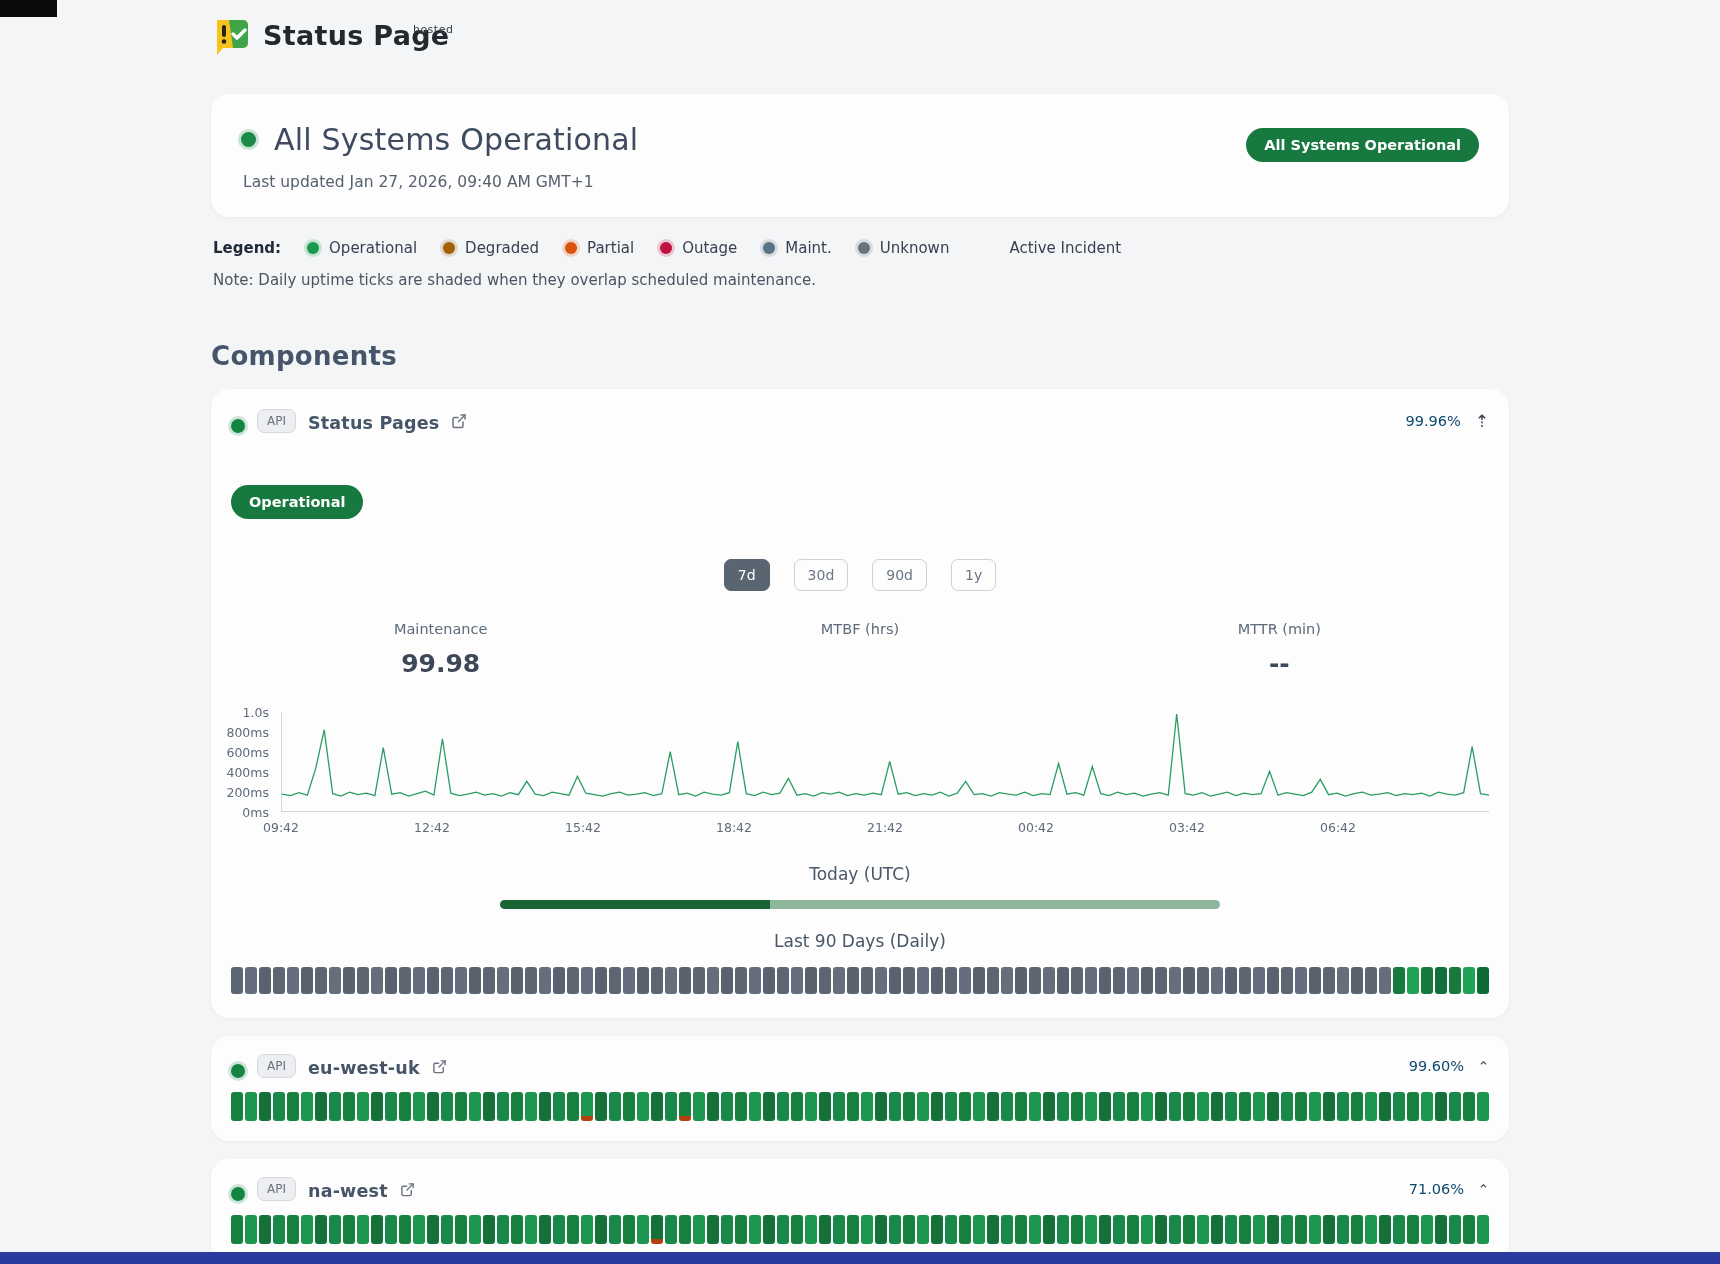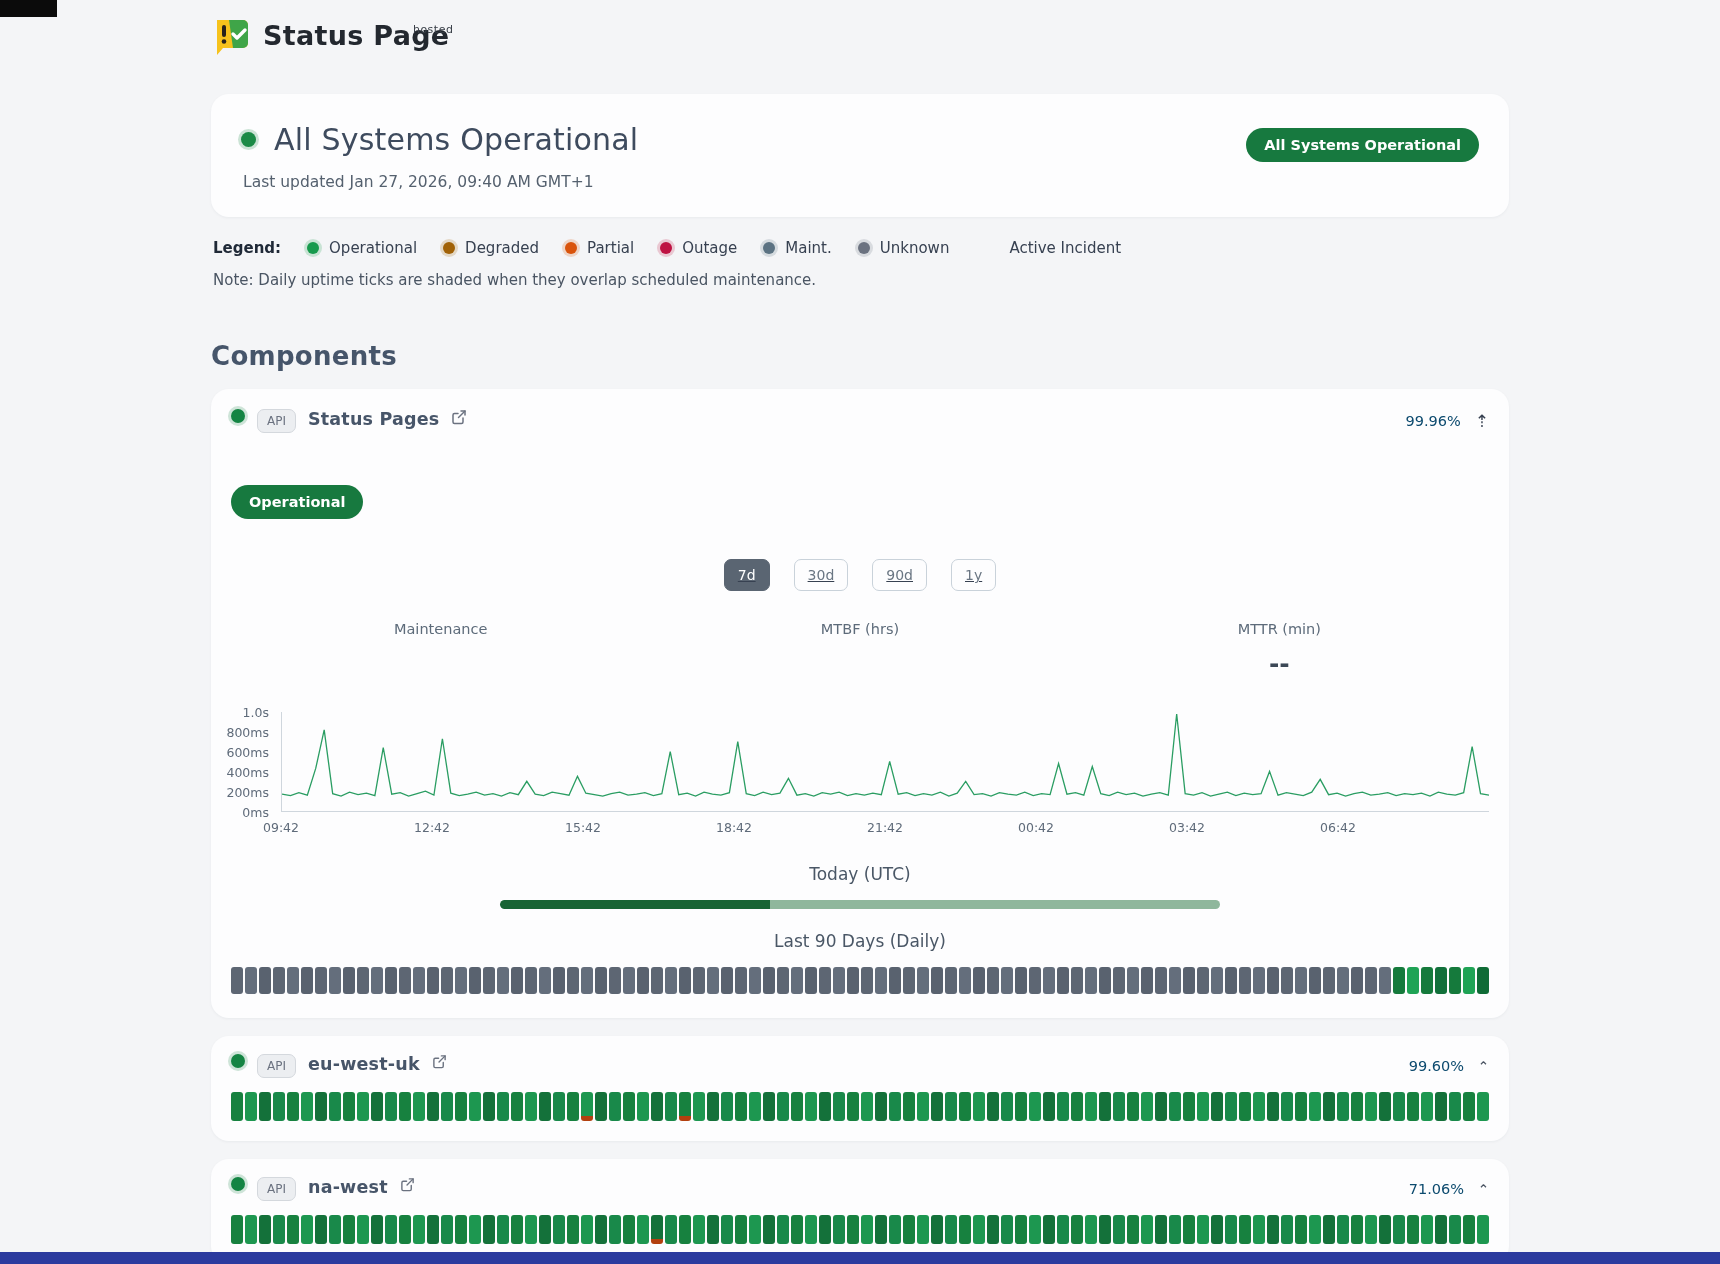--- a/index.html
+++ b/index.html
@@ -51,33 +51,33 @@
   .legend-item { display:flex; align-items:center; gap:10px; font-size:15px; color:#374151; }
   .legend-dot { width:12px; height:12px; border-radius:50%; }
   .legend-active { margin-left:34px; font-size:15px; color:#374151; }
   .legend-note { margin-top:14px; padding-left:2px; font-size:15px; color:#4a5563; }
 
   
   .components-heading { margin-top:52px; font-size:26px; font-weight:600; color:#46556a; letter-spacing:0.3px; }
   .component-card { background:#fdfdfe; border-radius:18px; box-shadow:0 1px 3px rgba(20,30,50,.05);
     margin-top:18px; padding:20px 20px 24px; }
   .comp-row { display:flex; align-items:center; justify-content:space-between; }
-  .comp-row-left { display:flex; align-items:flex-start; gap:12px; }
+  .comp-row-left { display:flex; align-items:flex-end; gap:12px; }
   .status-dot { width:14px; height:14px; border-radius:50%; background:#148443; box-shadow:0 0 0 3px rgba(20,132,67,.2); }
   .tag-badge { font-size:12px; color:#6b7280; background:#eceef1; border:1px solid #d4d8dd; border-radius:7px;
     padding:4px 9px; font-weight:500; }
   .comp-name { font-size:17.5px; font-weight:700; color:#475569; letter-spacing:0.2px; }
   .comp-row-right { display:flex; align-items:center; gap:14px; }
   .uptime-pct { font-size:14.5px; color:#0c4a6e; }
   .expand-glyph { font-size:17px; color:#374151; cursor:pointer; line-height:1; }
   .collapse-glyph { font-size:13px; font-weight:700; color:#4b5563; cursor:pointer; line-height:1; }
 
   .status-badge-row { margin-top:52px; }
 
-  .range-row { display:flex; justify-content:center; gap:24px; margin-top:40px;text-decoration:underline; }
+  .range-row { display:flex; justify-content:center; gap:24px; margin-top:40px; }
   .range-btn { font-size:14px; border-radius:7px; padding:7px 13px; cursor:pointer; background:transparent;
     border:1.5px solid #c9d2da; color:#6a7683; font-family:inherit; }
   .range-btn.active { background:#5a6572; border-color:#5a6572; color:#fff; }
 
   .stats-row { display:flex; margin-top:30px; }
   .stat { flex:1; text-align:center; }
   .stat-label { font-size:14.5px; color:#5d6b7a; }
   .stat-value { margin-top:12px; font-size:25px; font-weight:600; color:#3c4856; }
 
   
@@ -199,20 +199,21 @@
     <div class="range-row">
       <button class="range-btn active">7d</button>
       <button class="range-btn">30d</button>
       <button class="range-btn">90d</button>
       <button class="range-btn">1y</button>
     </div>
 
     <div class="stats-row">
       <div class="stat">
         <div class="stat-label">Maintenance</div>
+        <div class="stat-value">99.98</div>
       </div>
       <div class="stat">
         <div class="stat-label">MTBF (hrs)</div>
       </div>
       <div class="stat">
         <div class="stat-label">MTTR (min)</div>
         <div class="stat-value">--</div>
       </div>
     </div>
 

